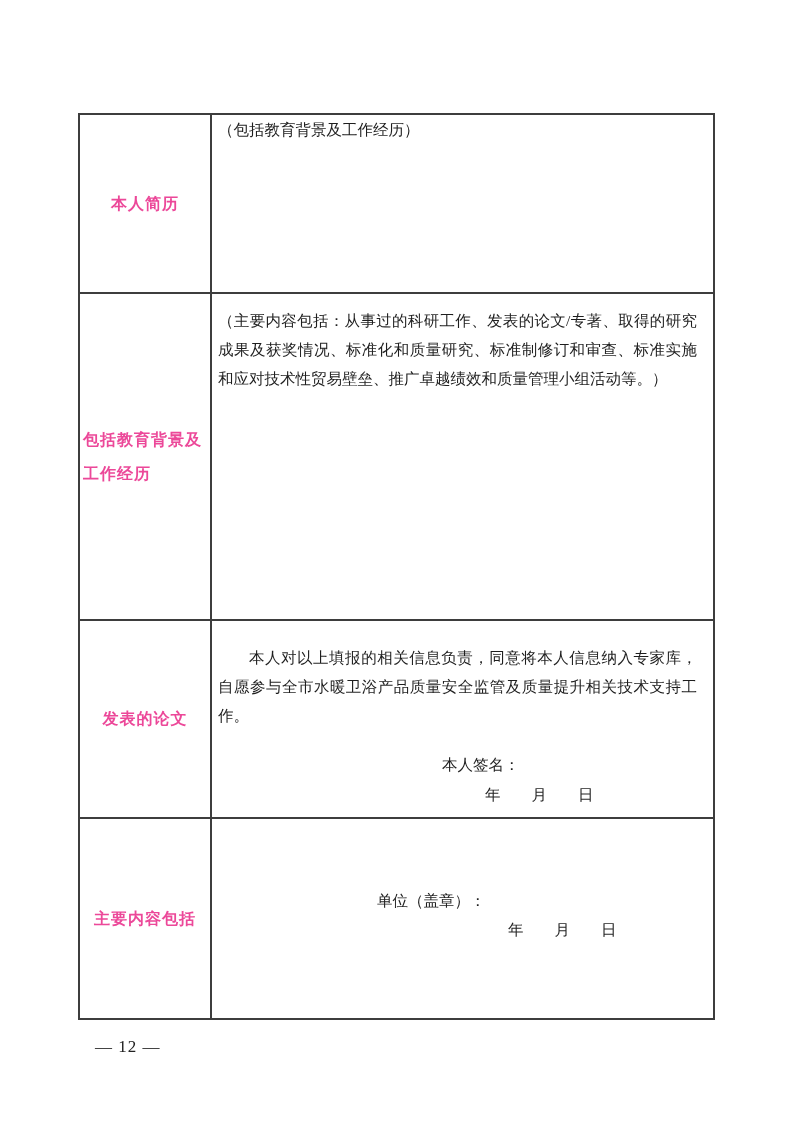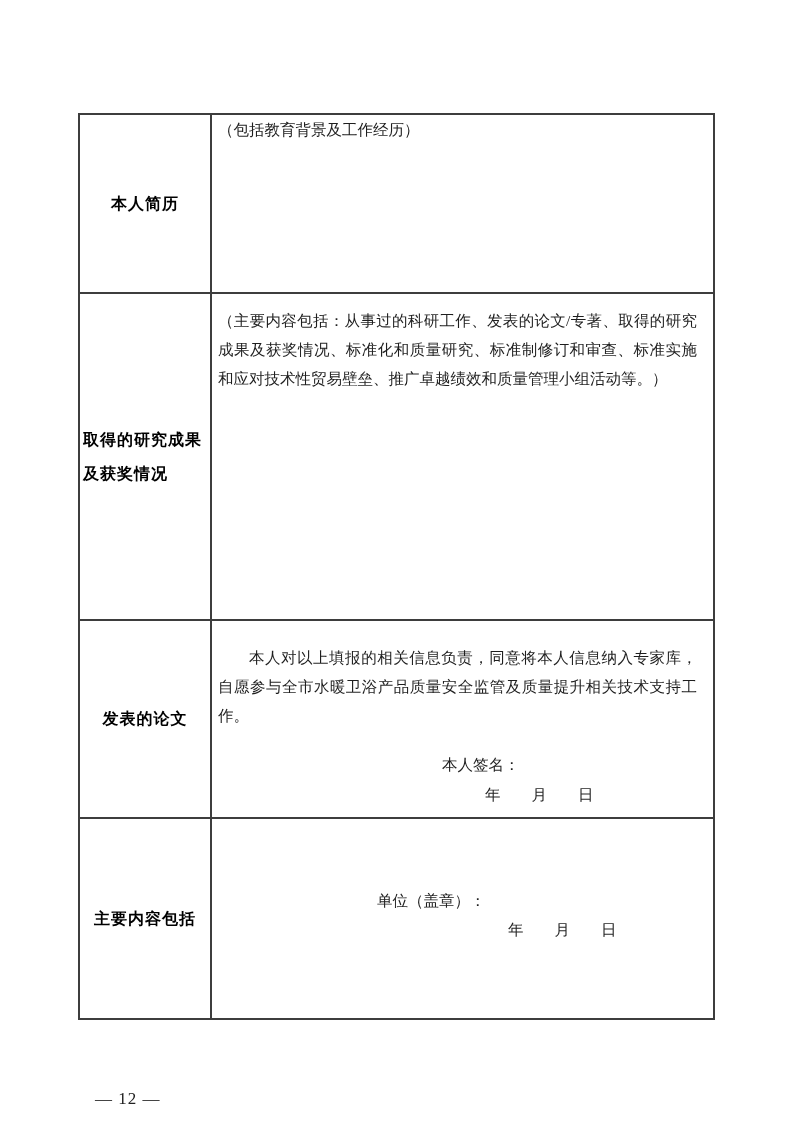--- a/index.html
+++ b/index.html
@@ -41,21 +41,21 @@
   .cell-label {
     display: flex;
     align-items: center;
     justify-content: center;
     padding: 10px 3px;
     font-family: "Liberation Sans", "DejaVu Sans", sans-serif;
     font-weight: bold;
     font-size: 16px;
     letter-spacing: 1px;
     line-height: 2.1;
-    color: #000000;
+    color: #ec4899;
   }
   .cell-label .label-text {
     text-align: left;
   }
 
   
   .cell-content {
     font-size: 15.5px;
     line-height: 29px;
     color: #1e1e1e;
@@ -99,41 +99,41 @@
   }
   .content-employer .date-line {
     margin-left: 290px;
     line-height: 29px;
   }
 
   
   .page-footer {
     position: absolute;
     left: 95px;
-    top: 1089px;
+    top: 1037px;
     font-size: 17px;
     letter-spacing: 1px;
     color: #222222;
     font-family: "Liberation Serif", "DejaVu Serif", serif;
   }
 </style>
 </head>
 <body>
 
 <div class="form-table">
 
   <div class="cell cell-label">
     <span class="label-text">本人简历</span>
   </div>
   <div class="cell cell-content content-resume">
     <span>（包括教育背景及工作经历）</span>
   </div>
 
   <div class="cell cell-label">
-    <span class="label-text">取得的研究成果及获奖情况</span>
+    <span class="label-text">包括教育背景及工作经历</span>
   </div>
   <div class="cell cell-content content-achievements">
     <span>（主要内容包括：从事过的科研工作、发表的论文/专著、取得的研究成果及获奖情况、标准化和质量研究、标准制修订和审查、标准实施和应对技术性贸易壁垒、推广卓越绩效和质量管理小组活动等。）</span>
   </div>
 
   <div class="cell cell-label">
     <span class="label-text">发表的论文</span>
   </div>
   <div class="cell cell-content content-apply">
     <div class="statement">本人对以上填报的相关信息负责，同意将本人信息纳入专家库，自愿参与全市水暖卫浴产品质量安全监管及质量提升相关技术支持工作。</div>

